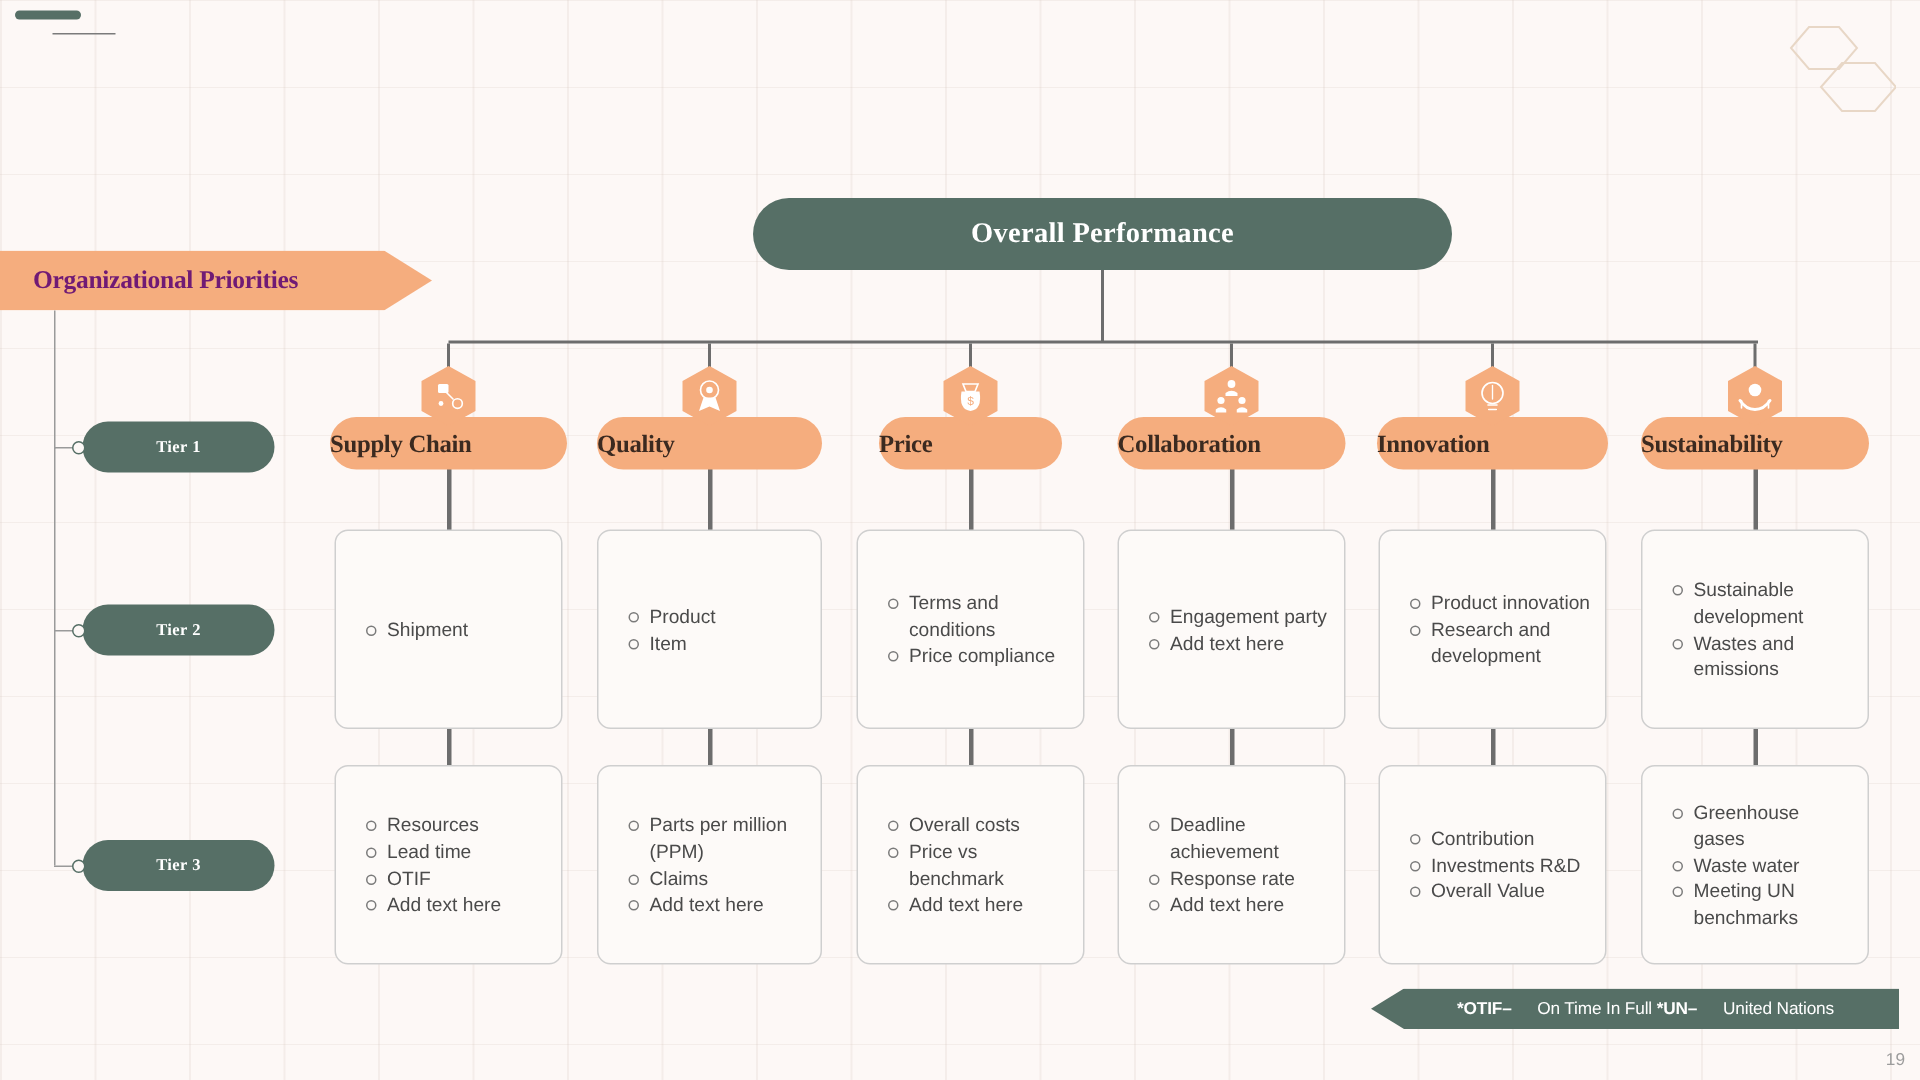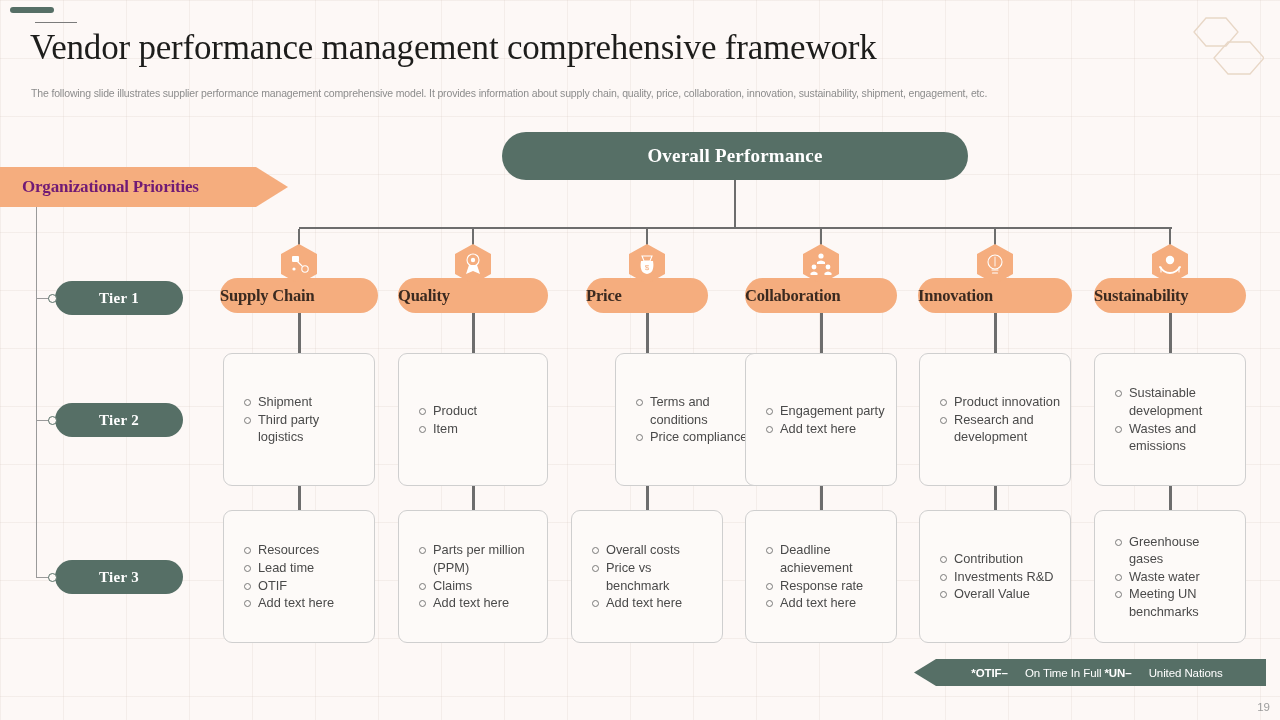--- a/index.html
+++ b/index.html
@@ -107,21 +107,21 @@
   
   .tier-pill {
     position: absolute; left: 55px;
     width: 128px; height: 34px;
     background: #566f66; border-radius: 17px;
     display: flex; align-items: center; justify-content: center;
     z-index: 3;
   }
   .tier-pill span {
     font-family: "Liberation Serif", serif;
-    font-weight: bold; font-size: 15px; color: #ffffff;
+    font-weight: bold; font-size: 11px; color: #ffffff;
     letter-spacing: 0.3px;
   }
   .tier-dot {
     position: absolute; left: 48px;
     width: 9px; height: 9px; border-radius: 50%;
     background: #fdf8f6; border: 1.5px solid #566f66;
     z-index: 4;
   }
   .spine { position: absolute; left: 36px; width: 1px; background: #9a9a9a; }
   .spur  { position: absolute; height: 1px; background: #9a9a9a; left: 36px; width: 14px; }
@@ -180,22 +180,20 @@
   <div class="deco-bar"></div>
   <div class="deco-line"></div>
 
   <div class="hex-deco">
     <svg width="84" height="84" viewBox="0 0 84 84">
       <polygon points="14,24 26,10 46,10 58,24 46,38 26,38" fill="none" stroke="#e8d7c6" stroke-width="1.3"></polygon>
       <polygon points="34,50 48,34 70,34 84,50 70,66 48,66" fill="none" stroke="#e8d7c6" stroke-width="1.3"></polygon>
     </svg>
   </div>
 
-  <div class="title">Vendor performance management comprehensive framework</div>
-  <div class="subtitle">The following slide illustrates supplier performance management comprehensive model. It provides information about supply chain, quality, price, collaboration, innovation, sustainability, shipment, engagement, etc.</div>
 
   <div class="org-banner">
     <span>Organizational Priorities</span>
   </div>
 
   <div class="root-node">
     <span>Overall Performance</span>
   </div>
 
   <div class="conn v-stem"></div>
@@ -213,21 +211,20 @@
             <line x1="19" y1="19" x2="23" y2="23"></line>
             <circle cx="15" cy="26" r="1.6" fill="#fff" stroke="none"></circle>
           </g>
         </svg></div>
       <div class="cat-pill" style="left: 220px; width: 158px;">
         <span>Supply Chain</span>
       </div>
       <div class="box" style="left: 223px; top: 353px; width: 152px; height: 133px;">
         <ul>
           <li>Shipment</li>
-          <li>Third party logistics</li>
         </ul>
       </div>
       <div class="box" style="left: 223px; top: 510px; width: 152px; height: 133px;">
         <ul>
           <li>Resources</li>
           <li>Lead time</li>
           <li>OTIF</li>
           <li>Add text here</li>
         </ul>
       </div>
@@ -265,21 +262,21 @@
           <polygon points="20,1 38,11 38,31 20,41 2,31 2,11" fill="#f5ad7e"></polygon>
           <g fill="#ffffff" stroke="#ffffff" stroke-width="1.1" stroke-linecap="round">
             <path d="M14 18 Q12 30 20 31 Q28 30 26 18 Z" fill="#fff" stroke="none"></path>
             <path d="M15 13 L25 13 L23 18 L17 18 Z" fill="none"></path>
             <text x="20" y="27" font-size="8" text-anchor="middle" fill="#f5ad7e" stroke="none">$</text>
           </g>
         </svg></div>
       <div class="cat-pill" style="left: 586px; width: 122px;">
         <span>Price</span>
       </div>
-      <div class="box" style="left: 571px; top: 353px; width: 152px; height: 133px; margin-left: 44px;">
+      <div class="box" style="left: 571px; top: 353px; width: 152px; height: 133px;">
         <ul>
           <li>Terms and conditions</li>
           <li>Price compliance</li>
         </ul>
       </div>
       <div class="box" style="left: 571px; top: 510px; width: 152px; height: 133px;">
         <ul>
           <li>Overall costs</li>
           <li>Price vs benchmark</li>
           <li>Add text here</li>

